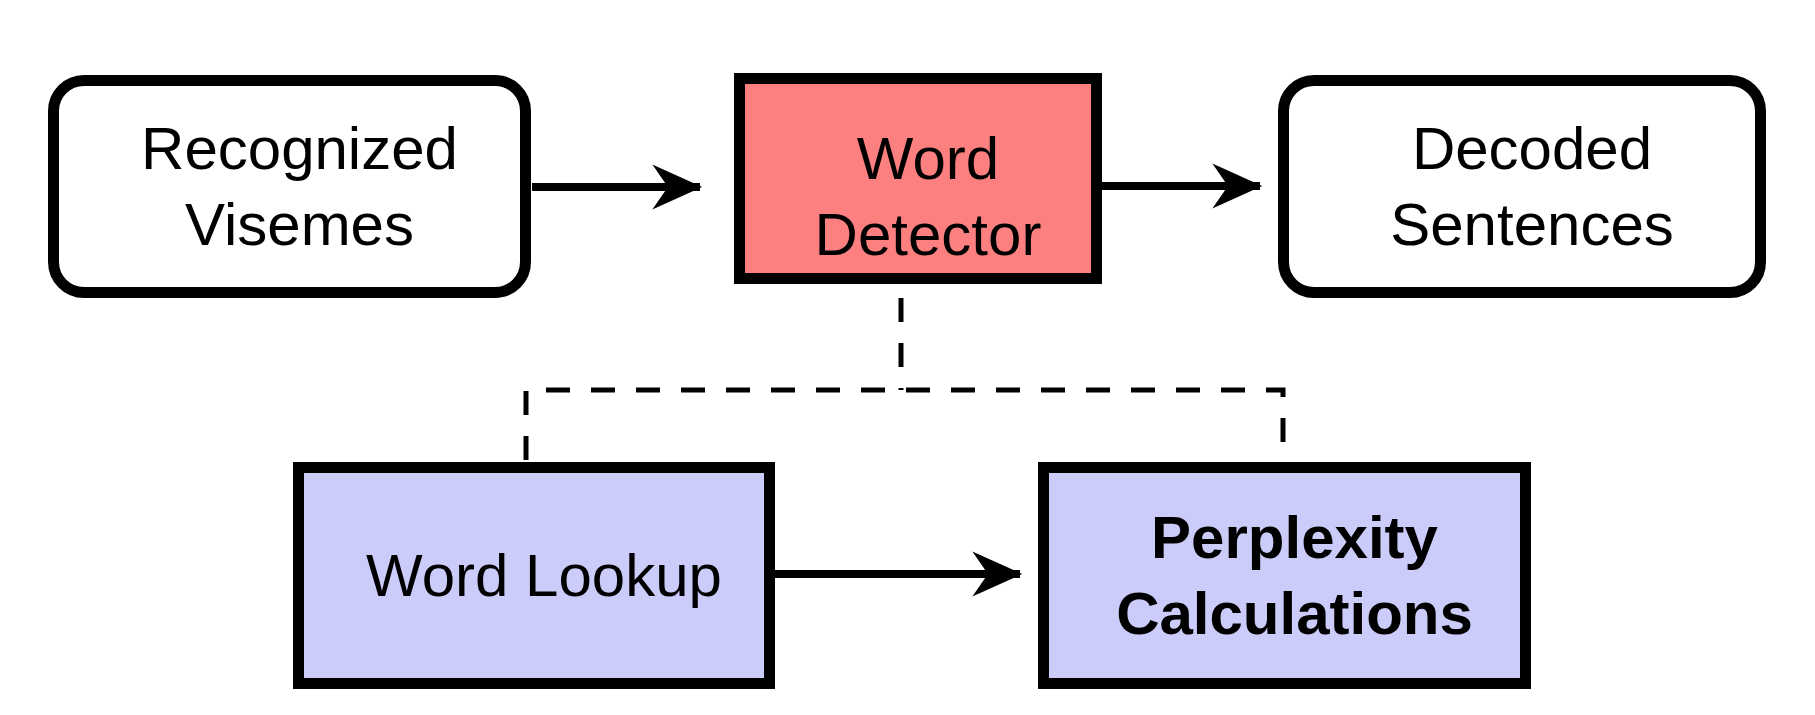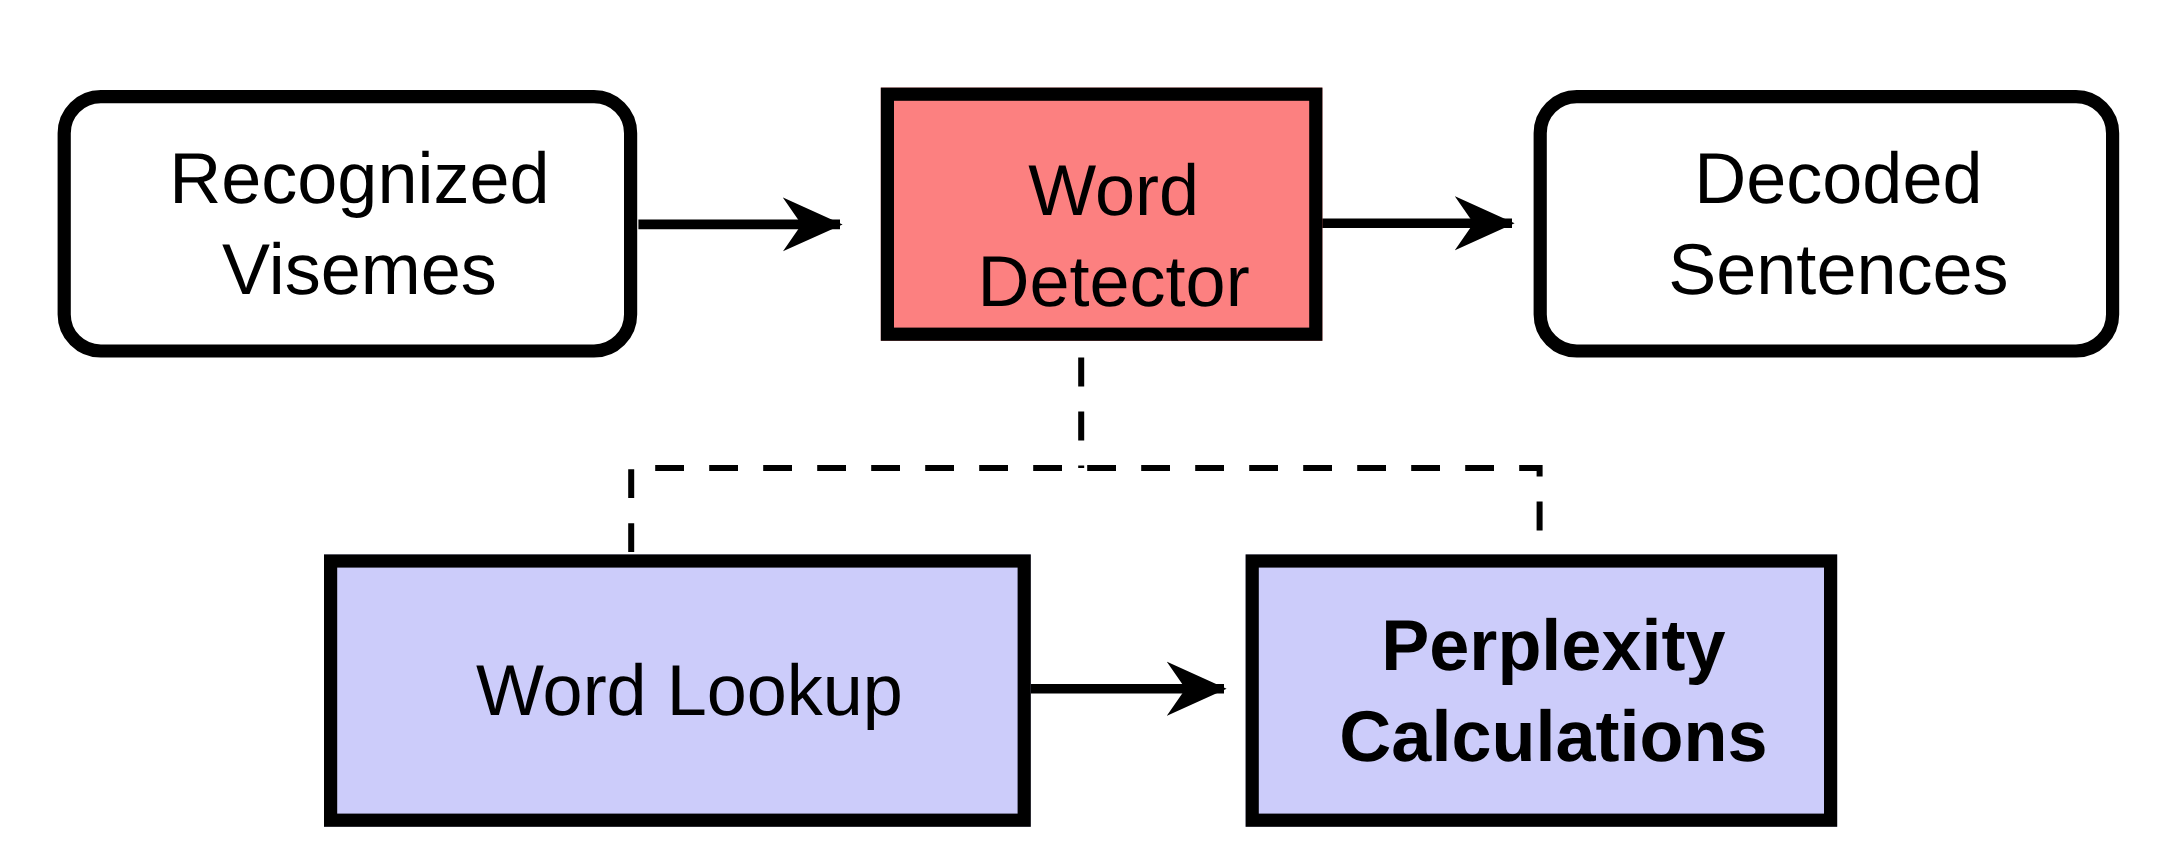--- a/index.html
+++ b/index.html
@@ -29,21 +29,21 @@
     font-size: 60px;
     line-height: 76px;
     white-space: pre-line;
     font-weight: normal;
     padding-left: 20px;
   }
   .rounded { border-radius: 36px; }
   .node-recognized-visemes { left: 48px;  top: 75px;  width: 483px; height: 223px; background: #ffffff; }
   .node-word-detector      { left: 734px; top: 73px;  width: 368px; height: 211px; align-items: flex-end; }
   .node-decoded-sentences  { left: 1278px;top: 75px;  width: 488px; height: 223px; background: #ffffff; }
-  .node-word-lookup        { left: 270px; top: 462px; width: 589px; height: 227px; }
+  .node-word-lookup        { left: 293px; top: 462px; width: 482px; height: 227px; }
   .node-perplexity-calculations { left: 1038px; top: 462px; width: 493px; height: 227px; }
 </style>
 </head>
 <body>
 
 <div class="canvas">
 
   <svg class="connectors" viewBox="0 0 1815 715" xmlns="http://www.w3.org/2000/svg">
     <defs>
       <marker id="arrowhead" viewBox="0 0 12 12" refX="11" refY="6" markerWidth="6.5" markerHeight="6.5" orient="auto">

